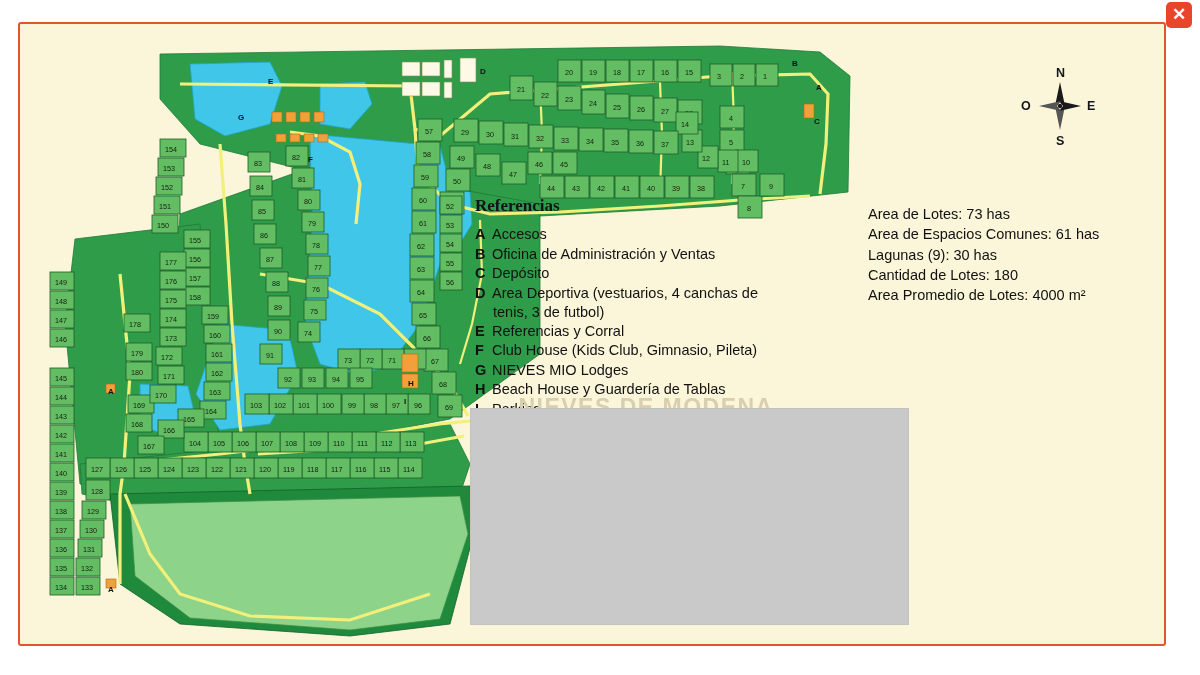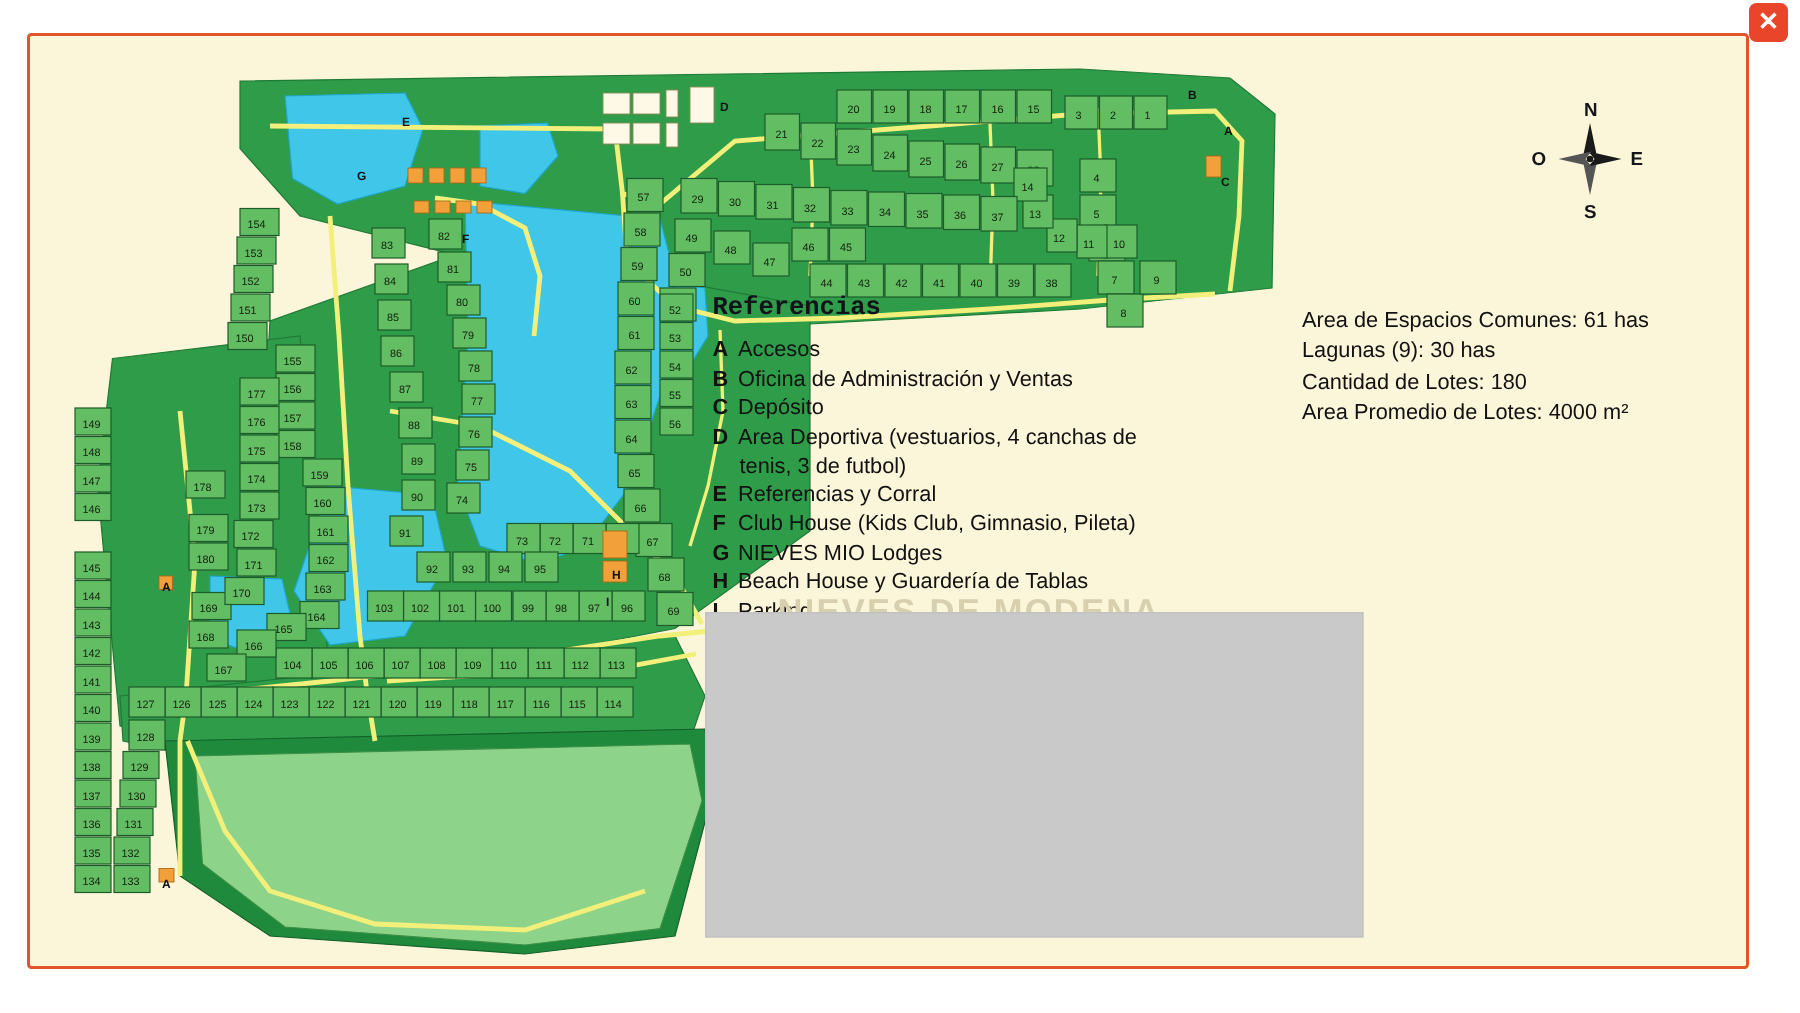--- a/index.html
+++ b/index.html
@@ -53,21 +53,21 @@
     left: 0; top: 0;
     width: 1148px; height: 624px;
   }
   #map-svg { display: block; }
 
   
   .panel-title {
     font-size: 17px;
     font-weight: bold;
     color: #11131a;
-    font-family: Liberation Mono, monospace;
+    font-family: Liberation Serif, serif;
   }
   #references-panel {
     position: absolute;
     left: 455px; top: 172px;
     width: 370px;
   }
   #references-list {
     margin-top: 9px;
     font-size: 14.5px;
     color: #111;
@@ -682,20 +682,21 @@
         </div>
         <div class="ref-row">
           <span class="ref-key">I</span>
           <span class="ref-text">Parking</span>
         </div>
       </div>
     </div>
 
     <div id="parameters-panel">
       <div id="parameters-list">
+        <div class="param-row">Area de Lotes: 73 has</div>
         <div class="param-row">Area de Espacios Comunes: 61 has</div>
         <div class="param-row">Lagunas (9): 30 has</div>
         <div class="param-row">Cantidad de Lotes:  180</div>
         <div class="param-row">Area Promedio de Lotes: 4000 m²</div>
       </div>
     </div>
 
     <div id="compass">
       <span class="c-n">N</span>
       <span class="c-s">S</span>

